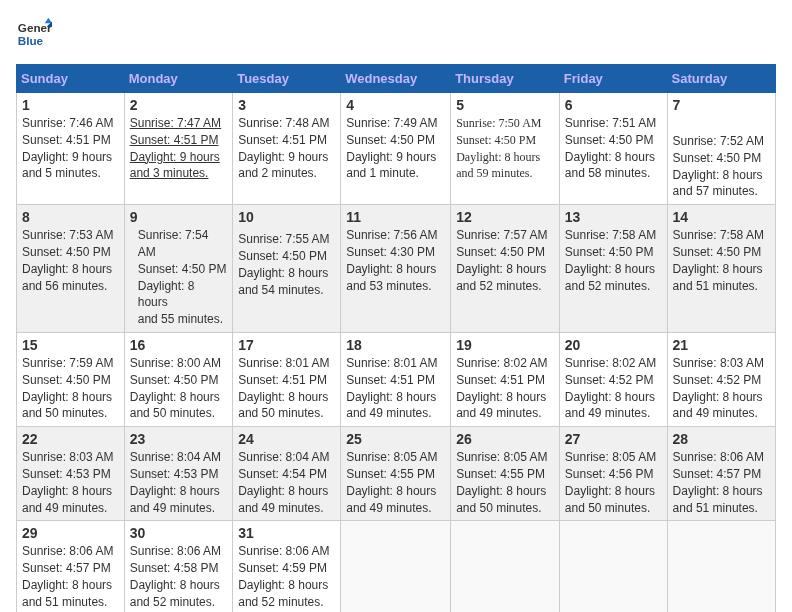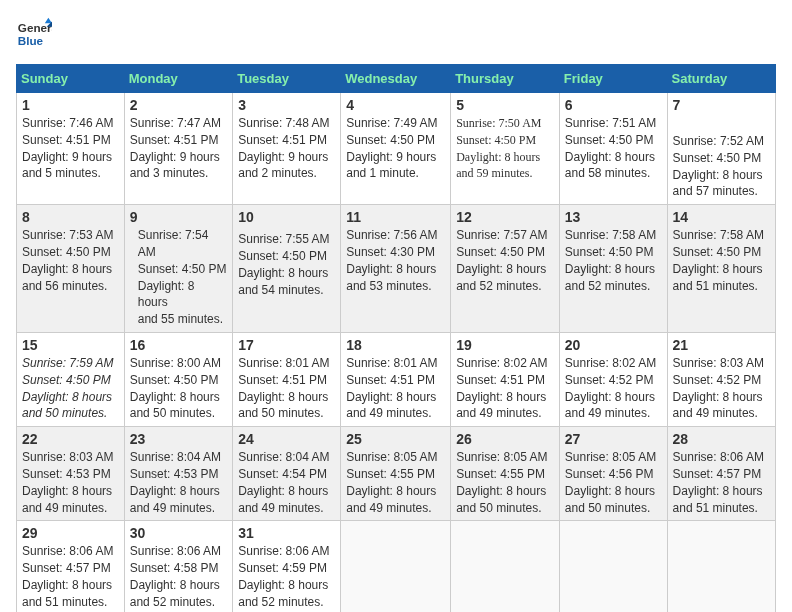--- a/index.html
+++ b/index.html
@@ -38,21 +38,21 @@
       font-weight: normal;
       color: #555;
     }
     table {
       width: 100%;
       border-collapse: collapse;
       font-size: 11px;
     }
     thead th {
       background-color: #1a5fa8;
-      color: #86efac;
+      color: #c4b5fd;
       padding: 6px 4px;
       text-align: left;
       font-size: 13px;
       font-weight: bold;
       border: 1px solid #1a5fa8;
     }
     tbody td {
       border: 1px solid #ccc;
       padding: 4px 5px;
       vertical-align: top;
@@ -113,21 +113,21 @@
   <tr>
         <td>
           <span class="day-num">1</span>
           <div class="day-info" style="white-space: pre-line;">Sunrise: 7:46 AM
 Sunset: 4:51 PM
 Daylight: 9 hours
 and 5 minutes.</div>
         </td>
         <td>
           <span class="day-num">2</span>
-          <div class="day-info" style="white-space: pre-line;">Sunrise: 7:47 AM
+          <div class="day-info" style="white-space: pre-line; text-decoration: underline;">Sunrise: 7:47 AM
 Sunset: 4:51 PM
 Daylight: 9 hours
 and 3 minutes.</div>
         </td>
         <td>
           <span class="day-num">3</span>
           <div class="day-info" style="white-space: pre-line;">Sunrise: 7:48 AM
 Sunset: 4:51 PM
 Daylight: 9 hours
 and 2 minutes.</div>
@@ -208,21 +208,21 @@
           <span class="day-num">14</span>
           <div class="day-info" style="white-space: pre-line;">Sunrise: 7:58 AM
 Sunset: 4:50 PM
 Daylight: 8 hours
 and 51 minutes.</div>
         </td>
       </tr>
       <tr>
         <td>
           <span class="day-num">15</span>
-          <div class="day-info" style="white-space: pre-line; font-style: italic;">Sunrise: 7:59 AM
+          <div class="day-info" style="white-space: pre-line;">Sunrise: 7:59 AM
 Sunset: 4:50 PM
 Daylight: 8 hours
 and 50 minutes.</div>
         </td>
         <td>
           <span class="day-num">16</span>
           <div class="day-info" style="white-space: pre-line;">Sunrise: 8:00 AM
 Sunset: 4:50 PM
 Daylight: 8 hours
 and 50 minutes.</div>

